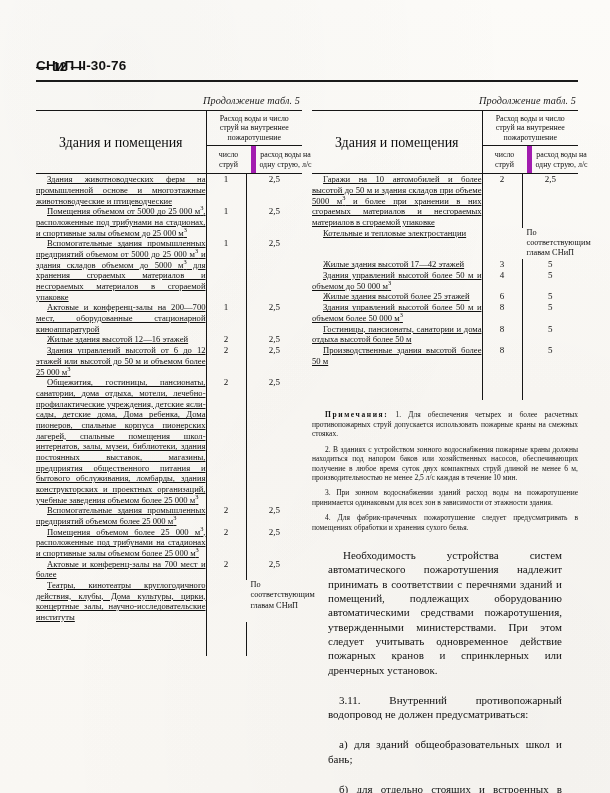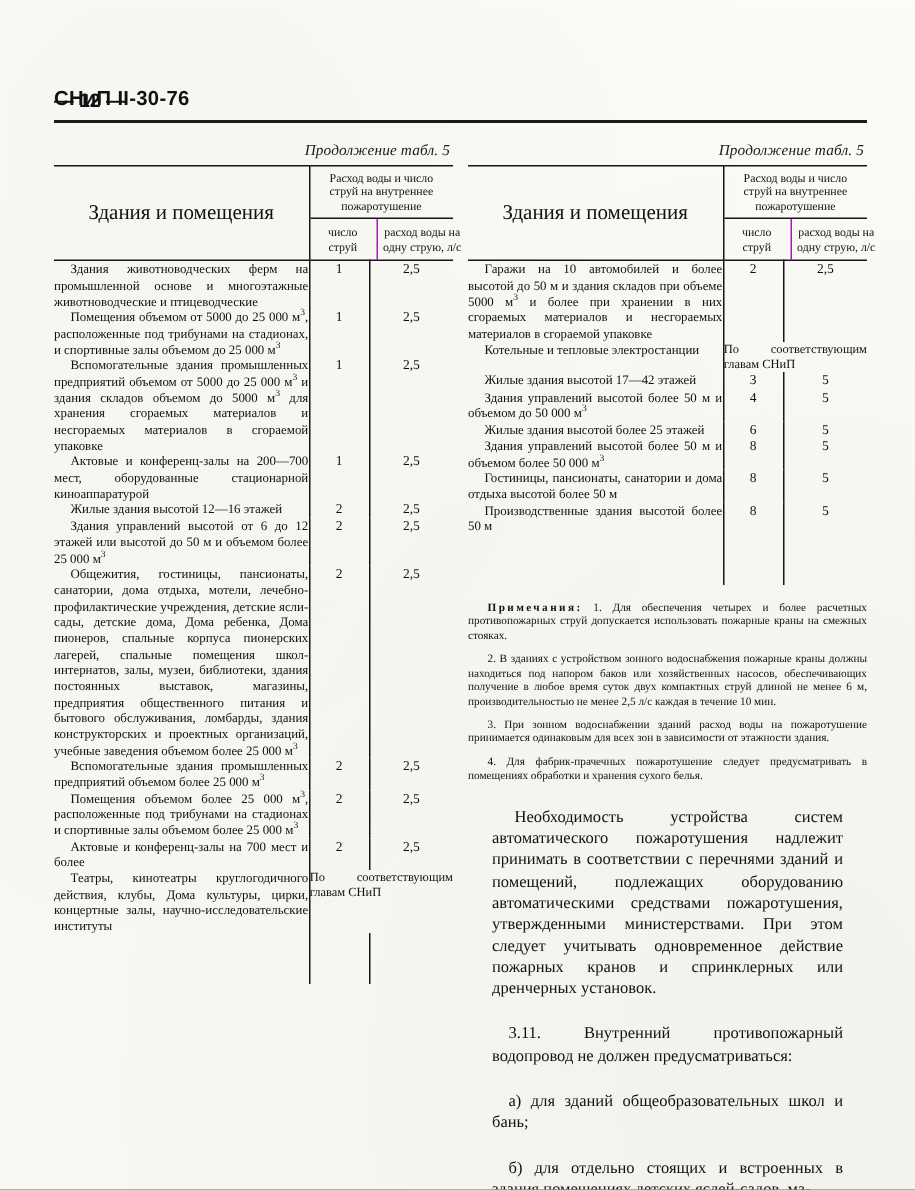--- a/index.html
+++ b/index.html
@@ -107,52 +107,53 @@
     table-layout:fixed;
   }
   .hdr-sub > div{
     display:table-cell;
     text-align:center;
     font-size:7.9px;
     line-height:1.2;
     padding:4px 2px 4px;
     vertical-align:middle;
   }
-  .hdr-sub .s-jets{width:40px;border-right:1px solid #a21caf;}
+  .hdr-sub .s-jets{width:40px;border-right:5px solid #a21caf;}
   .hdr-sub .s-flow{width:56px;}
 
   table.t tbody td{
     padding:0;
     vertical-align:top;
   }
   td.name{
     text-align:justify;
     text-align-last:left;
     padding:4px 5px 1px 3px;
     border-right:1px solid #161616;
     hyphens:manual;
   }
   td.name p{
     margin:0;
     text-indent:11px;
     text-align:justify;
+    text-decoration:underline;
   }
   td.num{
     text-align:center;
     padding:4px 2px 1px;
     font-size:9px;
   }
   td.jets{border-right:1px solid #161616;}
   td.span2{
     text-align:left;
     padding:4px 3px 1px 4px;
     font-size:8.3px;
     line-height:1.25;
   }
-  td.span2 .sp{text-align:justify;}
+  td.span2 .sp{text-align:justify;padding-left:44px;}
 
   
   .tail{
     position:relative;
     width:266px;
     height:34px;
   }
   .tail i{
     position:absolute;top:0;width:0;height:100%;
     border-left:1px solid #161616;

